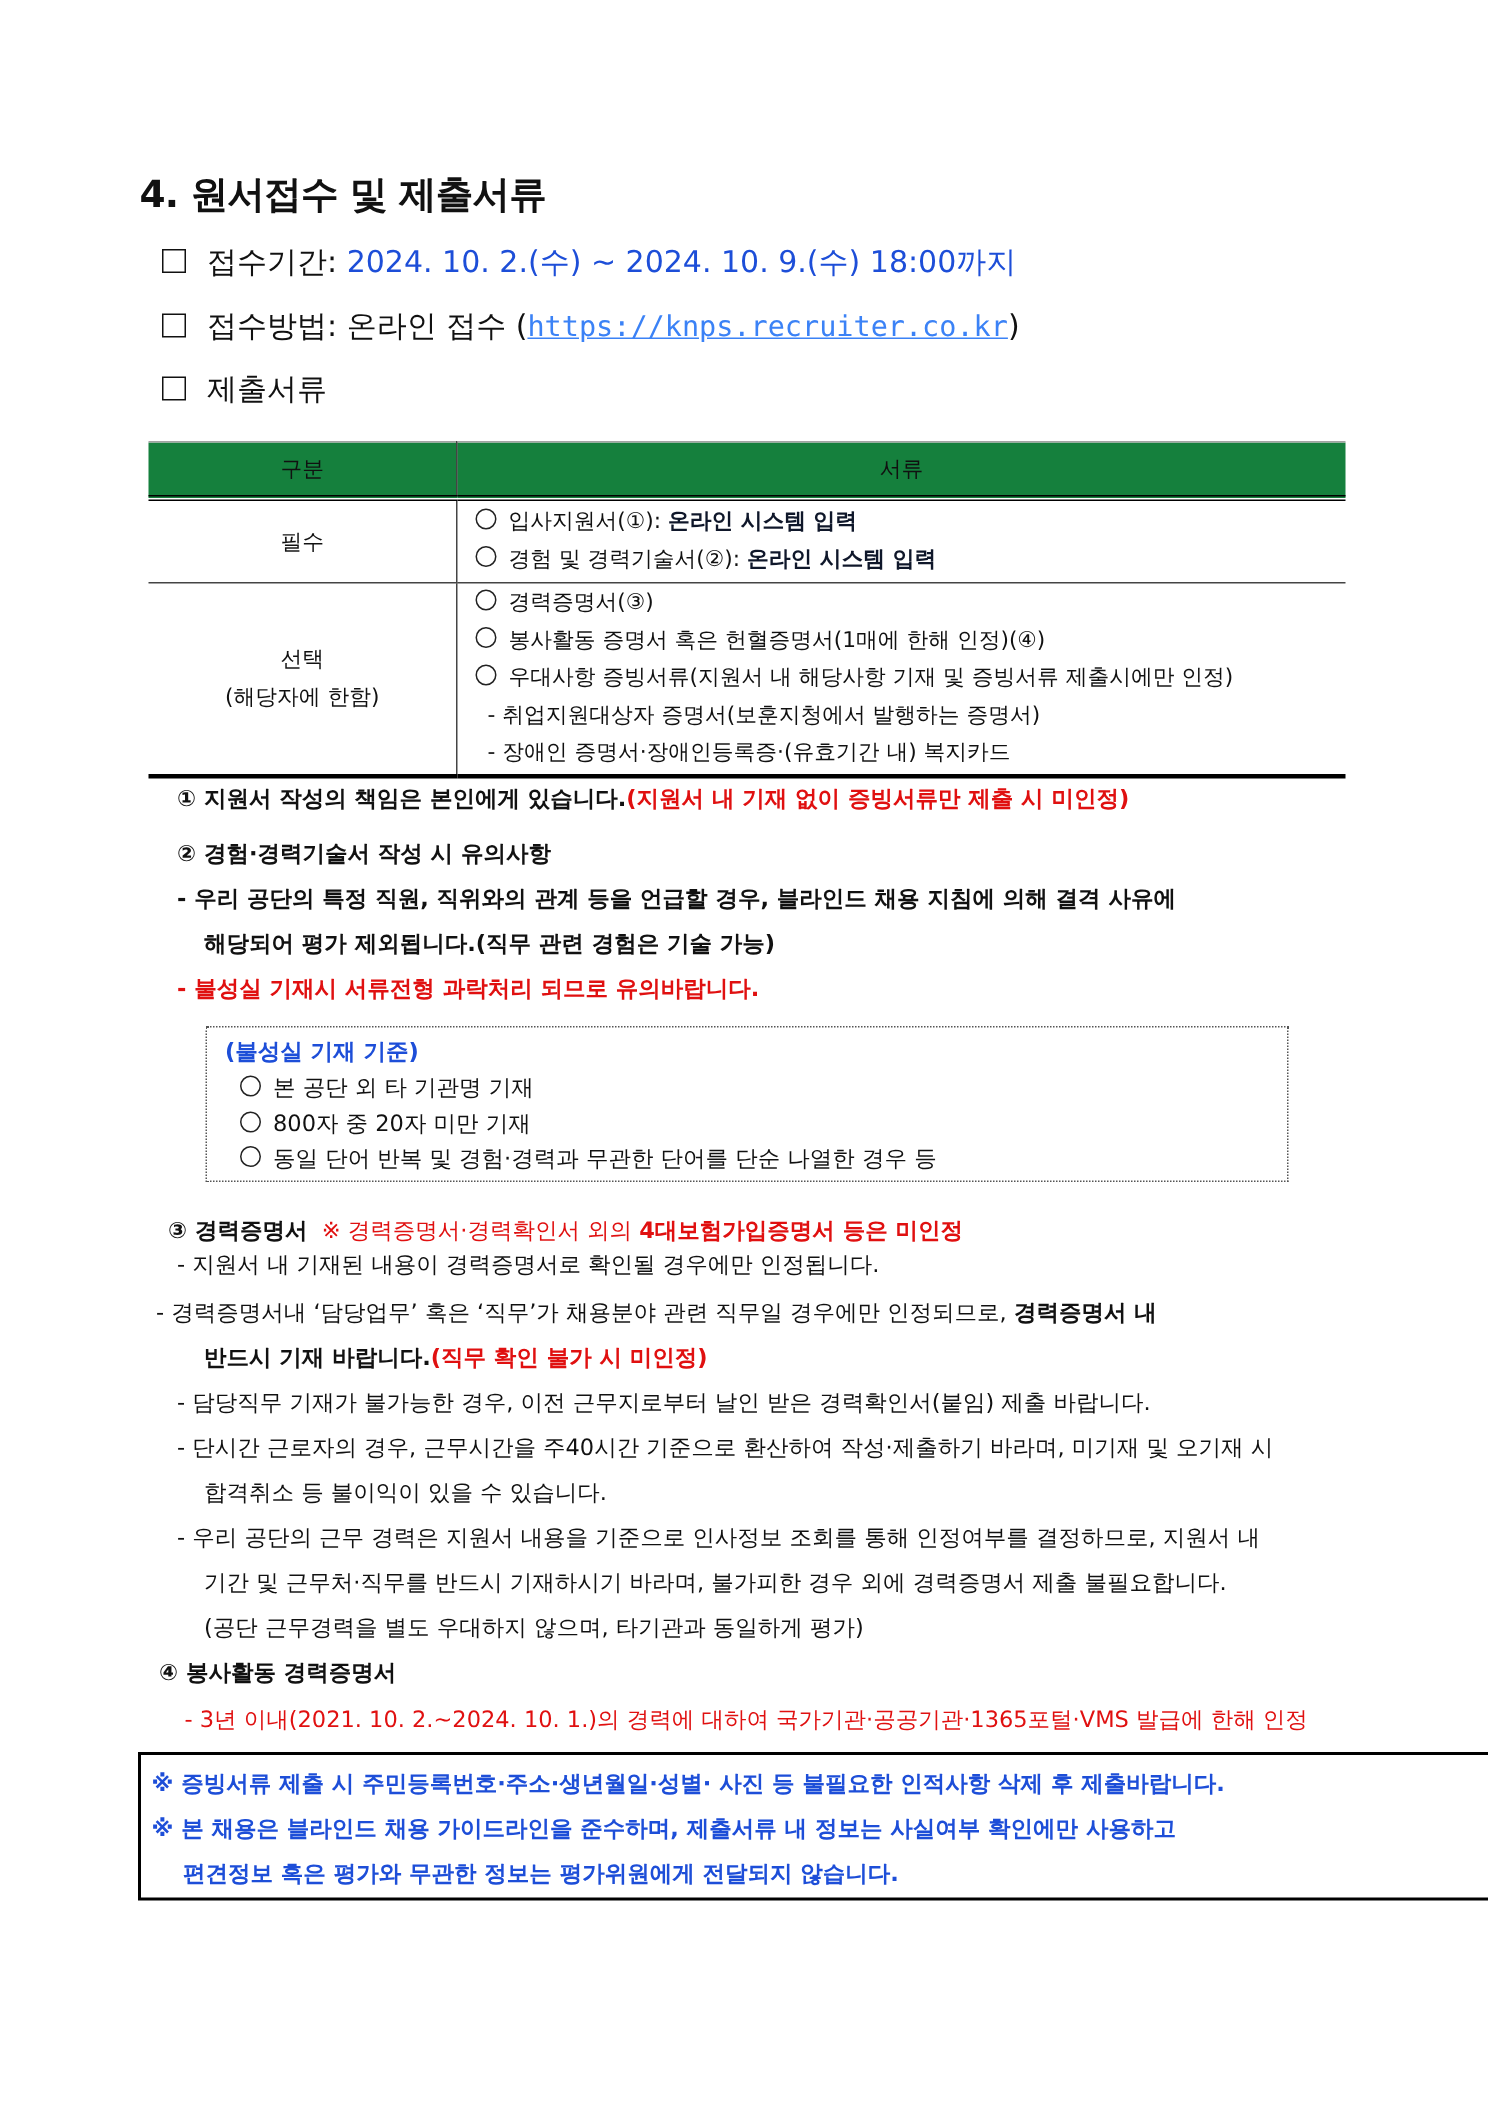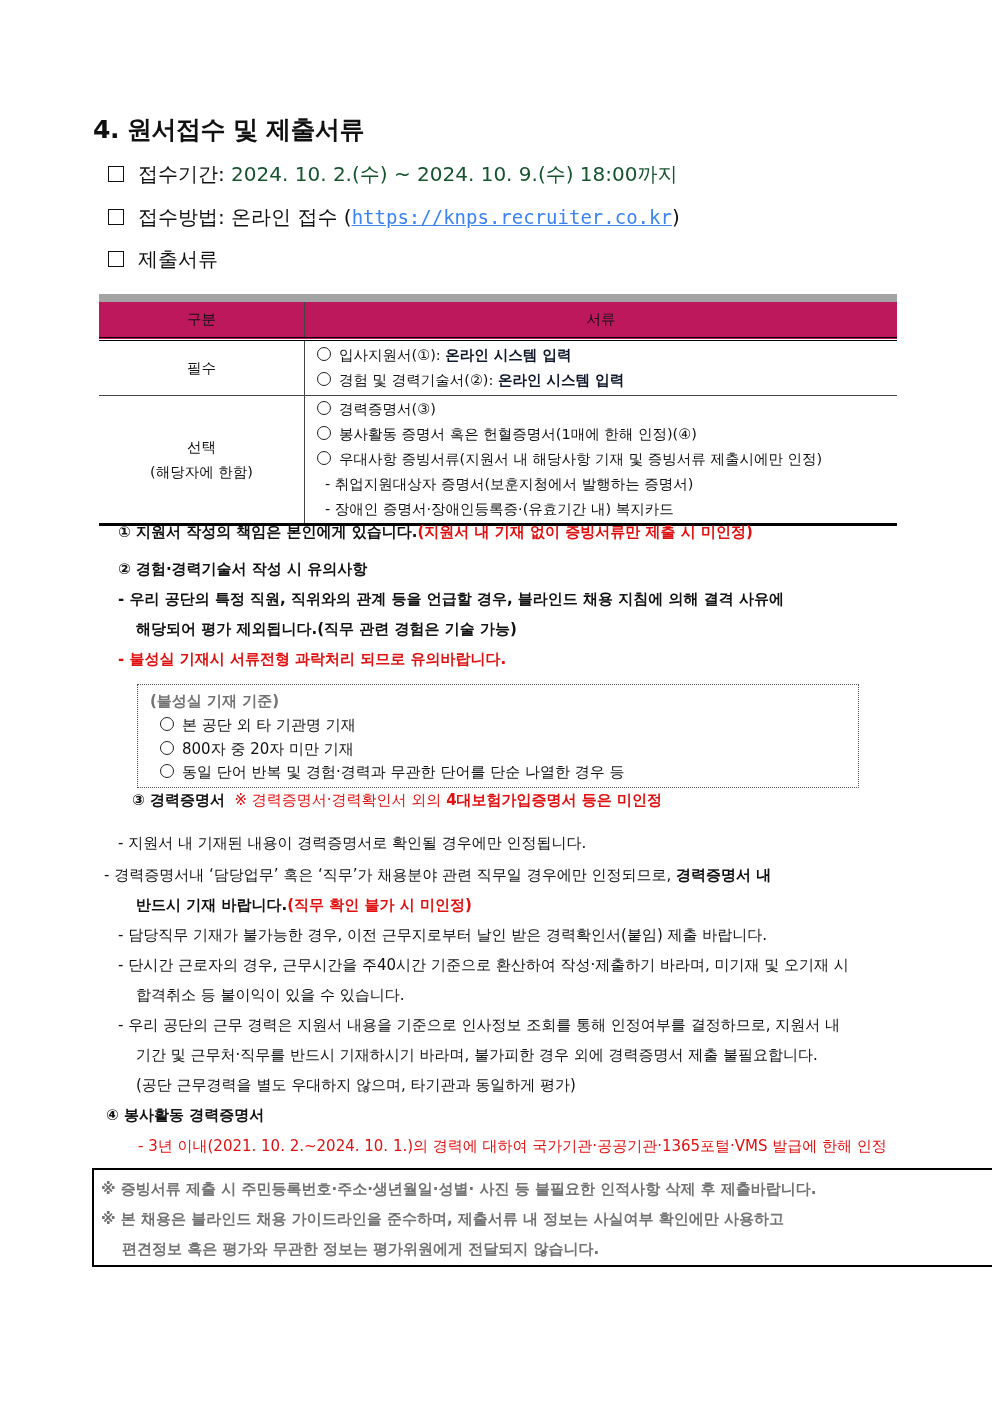--- a/index.html
+++ b/index.html
@@ -5,28 +5,28 @@
     html, body { margin: 0; padding: 0; background: #ffffff; }
     body {
       width: 992px; height: 1403px; position: relative; overflow: hidden;
       font-family: "DejaVu Sans", "Liberation Sans", sans-serif;
       color: #111111;
     }
     .abs { position: absolute; white-space: nowrap; }
     .title { left: 93px; top: 113px; font-size: 25px; font-weight: bold; letter-spacing: -0.5px; }
     .bullet { left: 108px; font-size: 20px; }
     .box-glyph { display: inline-block; width: 14px; height: 14px; border: 1.6px solid #111; margin-right: 14px; vertical-align: -1px; }
-    .blue { color: #737373; }
+    .blue { color: #1d4ed8; }
     .red { color: #e01010; }
     .link { color: #3b82f6; text-decoration: underline; font-family: "DejaVu Sans Mono", "Liberation Mono", monospace; font-size: 19px; }
-    .mono-blue { color: #14532d; }
+    .mono-blue { color: #1d4ed8; }
 
     
     .doc-table { position: absolute; left: 99px; top: 294px; width: 798px; border-collapse: collapse; font-size: 14.5px; }
-    .doc-table th { background: #be185d; font-weight: normal; height: 33px; border-top: 8px solid #a3a3a3; border-bottom: 4px double #000; text-align: center; }
+    .doc-table th { background: #15803d; font-weight: normal; height: 33px; border-top: 1px solid #a3a3a3; border-bottom: 4px double #000; text-align: center; }
     .doc-table td { vertical-align: middle; }
     .doc-table .c1 { width: 203px; text-align: center; border-right: 1px solid #444; }
     .doc-table th.c1 { border-right: 1px solid #444; }
     .doc-table tr.r1 td { border-bottom: 1px solid #444; height: 52px; }
     .doc-table tr.r2 td { border-bottom: 3px solid #000; height: 124px; }
     .doc-table .c2 { padding-left: 12px; line-height: 25px; }
     .doc-table .bold-blue { color: #0f172a; font-weight: bold; }
     .doc-table .sub { padding-left: 8px; }
 
     .note { font-size: 15px; }
@@ -93,38 +93,38 @@
 <div class="abs note bold" style="left:136px; top:620px;">해당되어 평가 제외됩니다.(직무 관련 경험은 기술 가능)</div>
 <div class="abs note bold red" style="left:118px; top:650px;">- 불성실 기재시 서류전형 과락처리 되므로 유의바랍니다.</div>
 
 <div class="dotted-box">
   <div class="abs note blue bold" style="left:12px; top:7px;">(불성실 기재 기준)</div>
   <div class="abs note" style="left:22px; top:31px;"><span class="circ"></span><span>본 공단 외 타 기관명 기재</span></div>
   <div class="abs note" style="left:22px; top:55px;"><span class="circ"></span><span>800자 중 20자 미만 기재</span></div>
   <div class="abs note" style="left:22px; top:78px;"><span class="circ"></span><span>동일 단어 반복 및 경험·경력과 무관한 단어를 단순 나열한 경우 등</span></div>
 </div>
 
-<div class="abs note" style="left:112px; top:791px;margin-left:20px;">
+<div class="abs note" style="left:112px; top:811px;">
   <span class="bold">③ 경력증명서</span>&nbsp;
   <span class="red">※ 경력증명서·경력확인서 외의 </span><span class="red bold">4대보험가입증명서 등은 미인정</span>
 </div>
 <div class="abs note" style="left:118px; top:834px;">- 지원서 내 기재된 내용이 경력증명서로 확인될 경우에만 인정됩니다.</div>
 <div class="abs note" style="left:104px; top:866px;">
   <span>- 경력증명서내 ‘담당업무’ 혹은 ‘직무’가 채용분야 관련 직무일 경우에만 인정되므로, </span><span class="bold">경력증명서 내</span>
 </div>
 <div class="abs note" style="left:136px; top:896px;">
   <span class="bold">반드시 기재 바랍니다.</span><span class="red bold">(직무 확인 불가 시 미인정)</span>
 </div>
 <div class="abs note" style="left:118px; top:926px;">- 담당직무 기재가 불가능한 경우, 이전 근무지로부터 날인 받은 경력확인서(붙임) 제출 바랍니다.</div>
 <div class="abs note" style="left:118px; top:956px;">- 단시간 근로자의 경우, 근무시간을 주40시간 기준으로 환산하여 작성·제출하기 바라며, 미기재 및 오기재 시</div>
 <div class="abs note" style="left:136px; top:986px;">합격취소 등 불이익이 있을 수 있습니다.</div>
 <div class="abs note" style="left:118px; top:1016px;">- 우리 공단의 근무 경력은 지원서 내용을 기준으로 인사정보 조회를 통해 인정여부를 결정하므로, 지원서 내</div>
 <div class="abs note" style="left:136px; top:1046px;">기간 및 근무처·직무를 반드시 기재하시기 바라며, 불가피한 경우 외에 경력증명서 제출 불필요합니다.</div>
 <div class="abs note" style="left:136px; top:1076px;">(공단 근무경력을 별도 우대하지 않으며, 타기관과 동일하게 평가)</div>
 
 <div class="abs note bold" style="left:106px; top:1106px;">④ 봉사활동 경력증명서</div>
-<div class="abs note red" style="left:138px; top:1137px;">- 3년 이내(2021. 10. 2.~2024. 10. 1.)의 경력에 대하여 국가기관·공공기관·1365포털·VMS 발급에 한해 인정</div>
+<div class="abs note red" style="left:123px; top:1137px;">- 3년 이내(2021. 10. 2.~2024. 10. 1.)의 경력에 대하여 국가기관·공공기관·1365포털·VMS 발급에 한해 인정</div>
 
 <div class="solid-box">
   <div class="abs note blue bold" style="left:7px; top:10px;">※ 증빙서류 제출 시 주민등록번호·주소·생년월일·성별· 사진 등 불필요한 인적사항 삭제 후 제출바랍니다.</div>
   <div class="abs note blue bold" style="left:7px; top:40px;">※ 본 채용은 블라인드 채용 가이드라인을 준수하며, 제출서류 내 정보는 사실여부 확인에만 사용하고</div>
   <div class="abs note blue bold" style="left:28px; top:70px;">편견정보 혹은 평가와 무관한 정보는 평가위원에게 전달되지 않습니다.</div>
 </div>
 
 </body></html>

